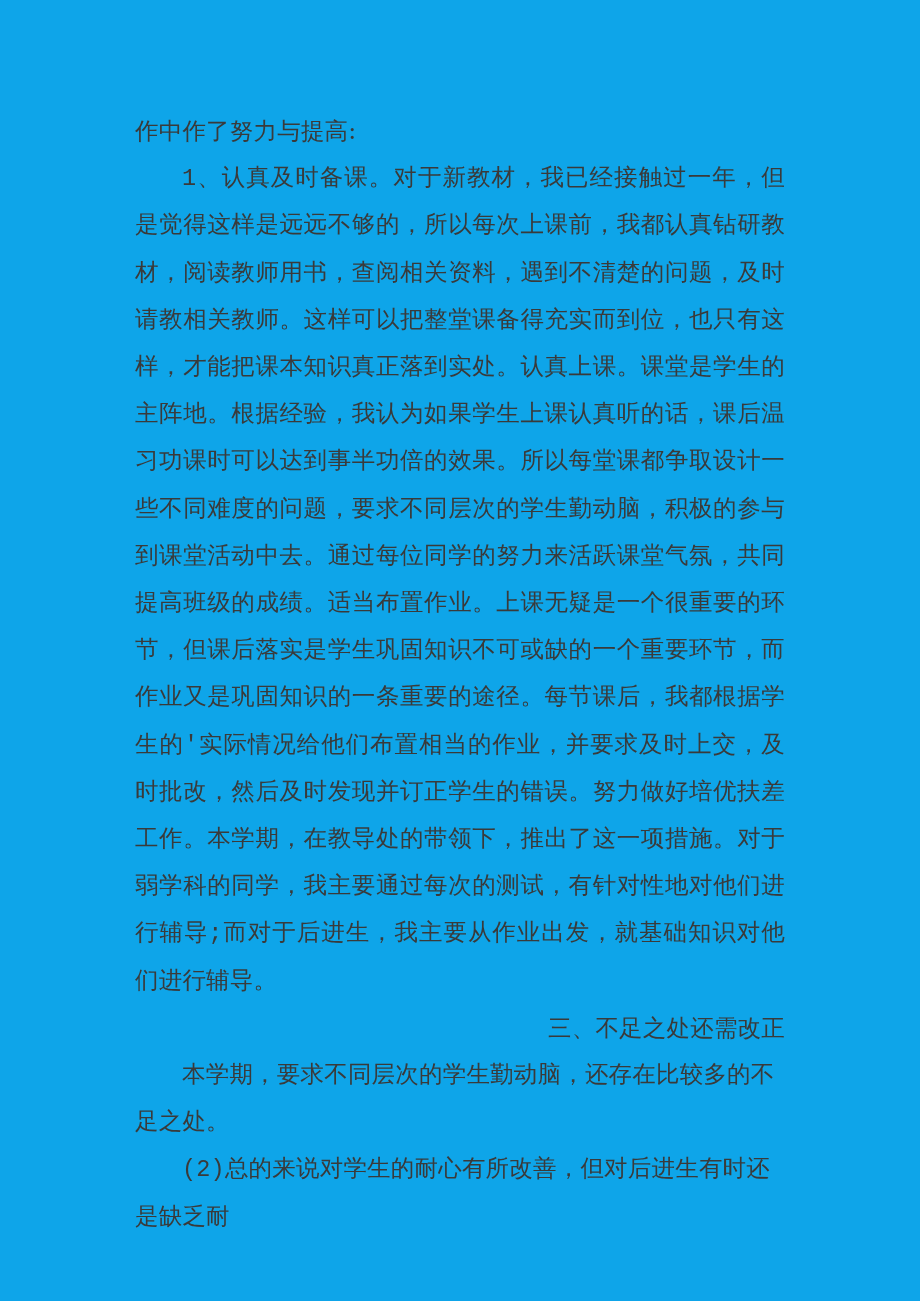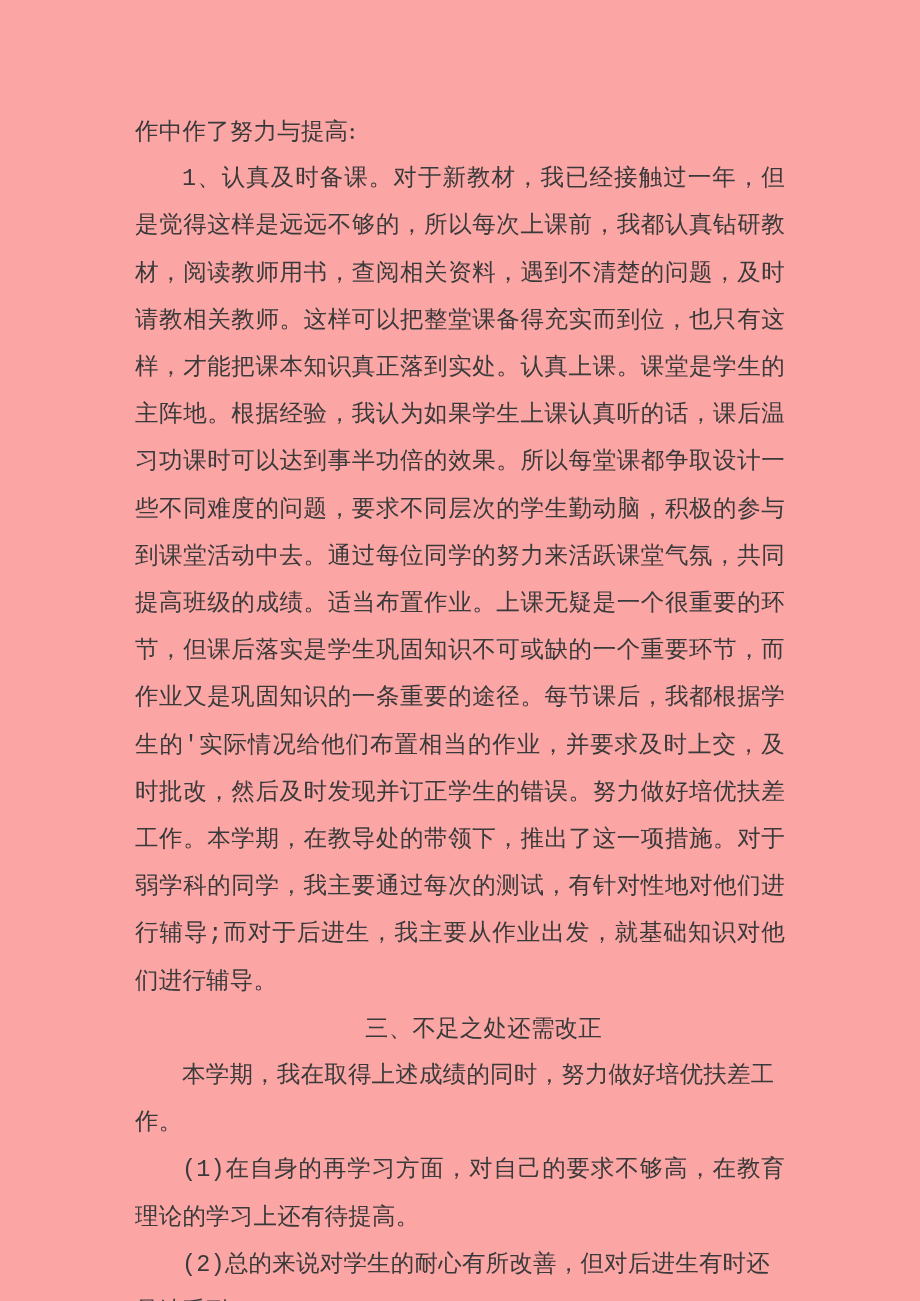--- a/index.html
+++ b/index.html
@@ -6,21 +6,21 @@
   html, body {
     margin: 0;
     padding: 0;
     background: #ffffff;
   }
 
   .page {
     position: relative;
     width: 920px;
     height: 1301px;
-    background: #fca5a5;
+    background: #0ea5e9;
     overflow: hidden;
     box-sizing: border-box;
   }
 
   .doc-body {
     position: absolute;
     left: 135px;
     top: 108px;
     width: 650px;
   }
@@ -54,37 +54,36 @@
     text-align: left;
   }
 
   .heading {
     font-family: "DejaVu Serif", "Liberation Serif", serif;
     font-size: 23.5px;
     line-height: 47.2px;
     color: #3a3a3a;
     text-indent: 47px;
     margin: 0;
-    text-align: center;
+    text-align: right;
     letter-spacing: 0.2px;
   }
 </style>
 </head>
 <body>
 
 <div class="page">
   <div class="doc-body">
 
     <p class="para flush short">作中作了努力与提高:</p>
 
     <p class="para indent2">1、认真及时备课。对于新教材，我已经接触过一年，但是觉得这样是远远不够的，所以每次上课前，我都认真钻研教材，阅读教师用书，查阅相关资料，遇到不清楚的问题，及时请教相关教师。这样可以把整堂课备得充实而到位，也只有这样，才能把课本知识真正落到实处。认真上课。课堂是学生的主阵地。根据经验，我认为如果学生上课认真听的话，课后温习功课时可以达到事半功倍的效果。所以每堂课都争取设计一些不同难度的问题，要求不同层次的学生勤动脑，积极的参与到课堂活动中去。通过每位同学的努力来活跃课堂气氛，共同提高班级的成绩。适当布置作业。上课无疑是一个很重要的环节，但课后落实是学生巩固知识不可或缺的一个重要环节，而作业又是巩固知识的一条重要的途径。每节课后，我都根据学生的'实际情况给他们布置相当的作业，并要求及时上交，及时批改，然后及时发现并订正学生的错误。努力做好培优扶差工作。本学期，在教导处的带领下，推出了这一项措施。对于弱学科的同学，我主要通过每次的测试，有针对性地对他们进行辅导;而对于后进生，我主要从作业出发，就基础知识对他们进行辅导。</p>
 
     <p class="heading">三、不足之处还需改正</p>
 
-    <p class="para indent2 short">本学期，我在取得上述成绩的同时，努力做好培优扶差工作。</p>
+    <p class="para indent2 short">本学期，要求不同层次的学生勤动脑，还存在比较多的不足之处。</p>
 
 
-    <p class="para indent2">(1)在自身的再学习方面，对自己的要求不够高，在教育理论的学习上还有待提高。</p>
 
     <p class="para indent2 short">(2)总的来说对学生的耐心有所改善，但对后进生有时还是缺乏耐</p>
 
   </div>
 </div>
 
 </body></html>

